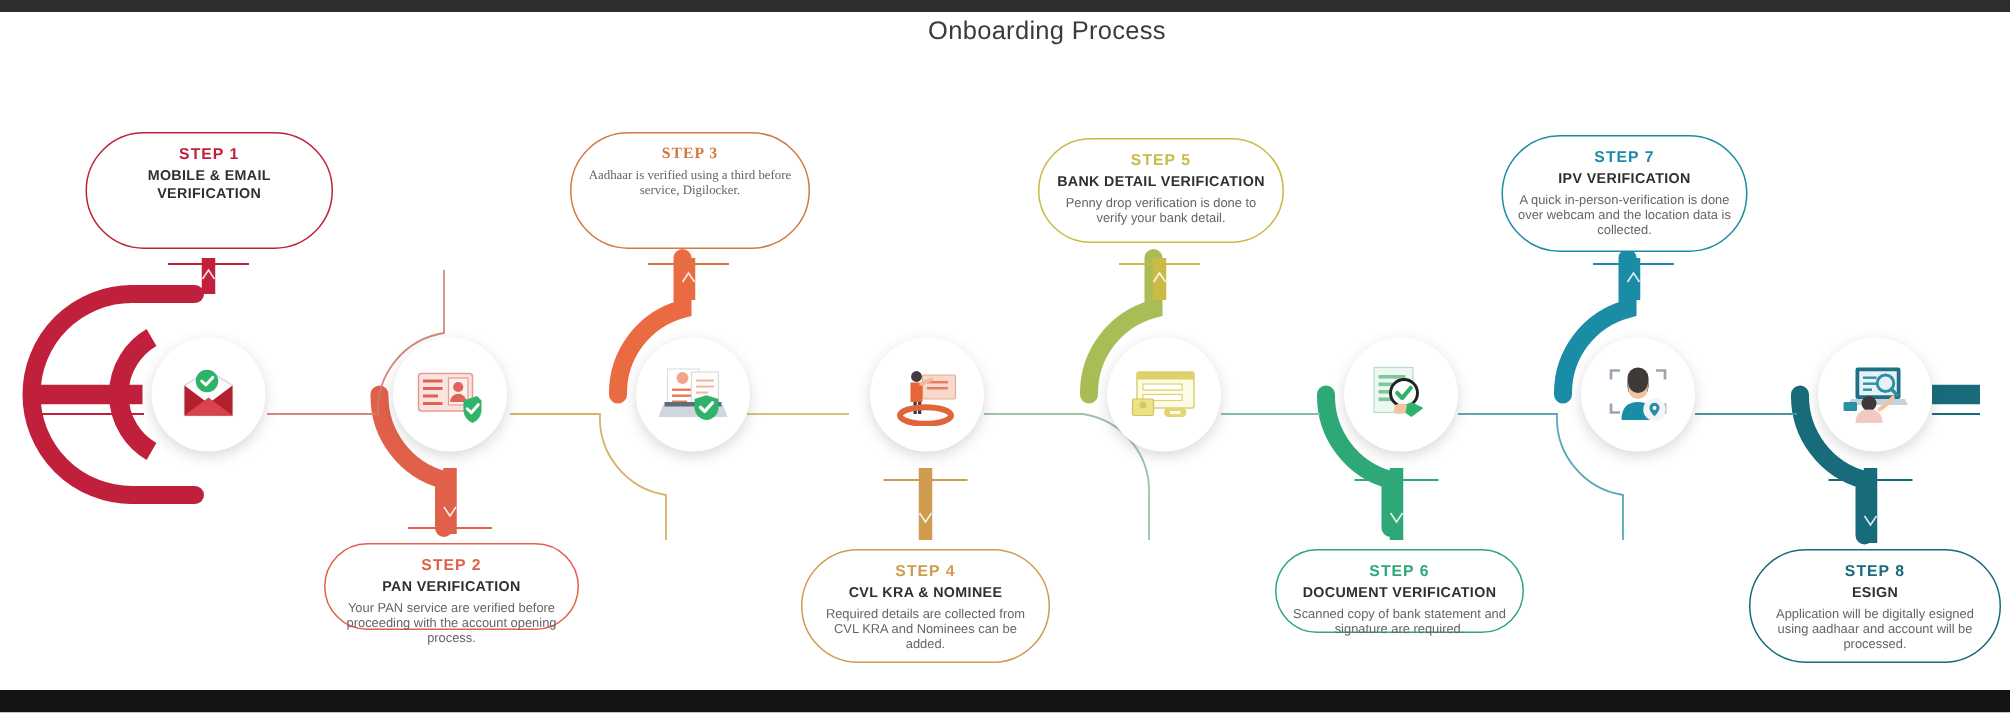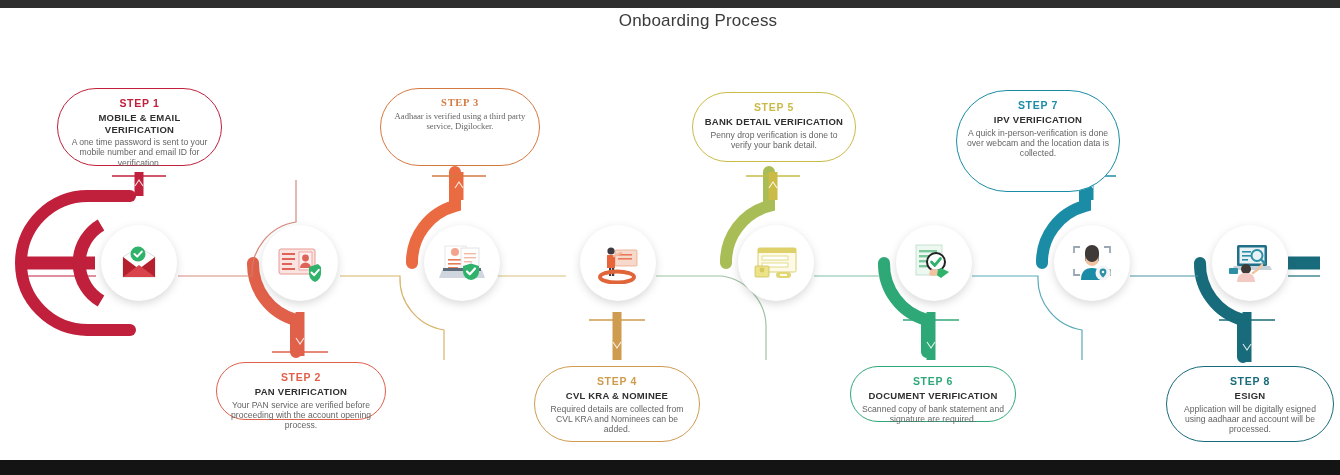--- a/index.html
+++ b/index.html
@@ -176,53 +176,52 @@
     <path d="M769,188 L773,182 L777,188"></path>
     <path d="M927,342 L931,348 L935,342"></path>
     <path d="M1085,188 L1089,182 L1093,188"></path>
     <path d="M1243,344 L1247,350 L1251,344"></path>
   </g>
 </svg>
 
 <div class="bubble" style="left:57px;top:88px;width:165px;height:78px;border-color:#c0203c;">
   <p class="step" style="color:#c0203c">STEP 1</p>
   <p class="ttl">MOBILE &amp; EMAIL VERIFICATION</p>
-  <p class="desc">A one time password is sent to your mobile number and email ID for verification.</p>
 </div>
 
 <div class="bubble" style="left:216px;top:362px;width:170px;height:58px;border-color:#e1604a;">
   <p class="step" style="color:#e1604a">STEP 2</p>
   <p class="ttl">PAN VERIFICATION</p>
   <p class="desc">Your PAN service are verified before proceeding with the account opening process.</p>
 </div>
 
 <div class="bubble" style="left:380px;top:88px;width:160px;height:78px;border-color:#d4793f;font-family:Liberation Serif, serif;">
   <p class="step" style="color:#d4793f">STEP 3</p>
-  <p class="desc">Aadhaar is verified using a third party service, Digilocker.</p>
+  <p class="desc">Aadhaar is verified using a third before service, Digilocker.</p>
 </div>
 
 <div class="bubble" style="left:534px;top:366px;width:166px;height:76px;border-color:#cf9b4e;">
   <p class="step" style="color:#cf9b4e">STEP 4</p>
   <p class="ttl">CVL KRA &amp; NOMINEE</p>
   <p class="desc">Required details are collected from CVL KRA and Nominees can be added.</p>
 </div>
 
 <div class="bubble" style="left:692px;top:92px;width:164px;height:70px;border-color:#c9bb46;">
   <p class="step" style="color:#c9bb46">STEP 5</p>
   <p class="ttl">BANK DETAIL VERIFICATION</p>
   <p class="desc">Penny drop verification is done to verify your bank detail.</p>
 </div>
 
 <div class="bubble" style="left:850px;top:366px;width:166px;height:56px;border-color:#2fa877;">
   <p class="step" style="color:#2fa877">STEP 6</p>
   <p class="ttl">DOCUMENT VERIFICATION</p>
   <p class="desc">Scanned copy of bank statement and signature are required.</p>
 </div>
 
-<div class="bubble" style="left:956px;top:90px;width:164px;height:102px;border-color:#1b8ca6;">
+<div class="bubble" style="left:1001px;top:90px;width:164px;height:78px;border-color:#1b8ca6;">
   <p class="step" style="color:#1b8ca6">STEP 7</p>
   <p class="ttl">IPV VERIFICATION</p>
   <p class="desc">A quick in-person-verification is done over webcam and the location data is collected.</p>
 </div>
 
 <div class="bubble" style="left:1166px;top:366px;width:168px;height:76px;border-color:#176b7a;">
   <p class="step" style="color:#176b7a">STEP 8</p>
   <p class="ttl">ESIGN</p>
   <p class="desc">Application will be digitally esigned using aadhaar and account will be processed.</p>
 </div>

